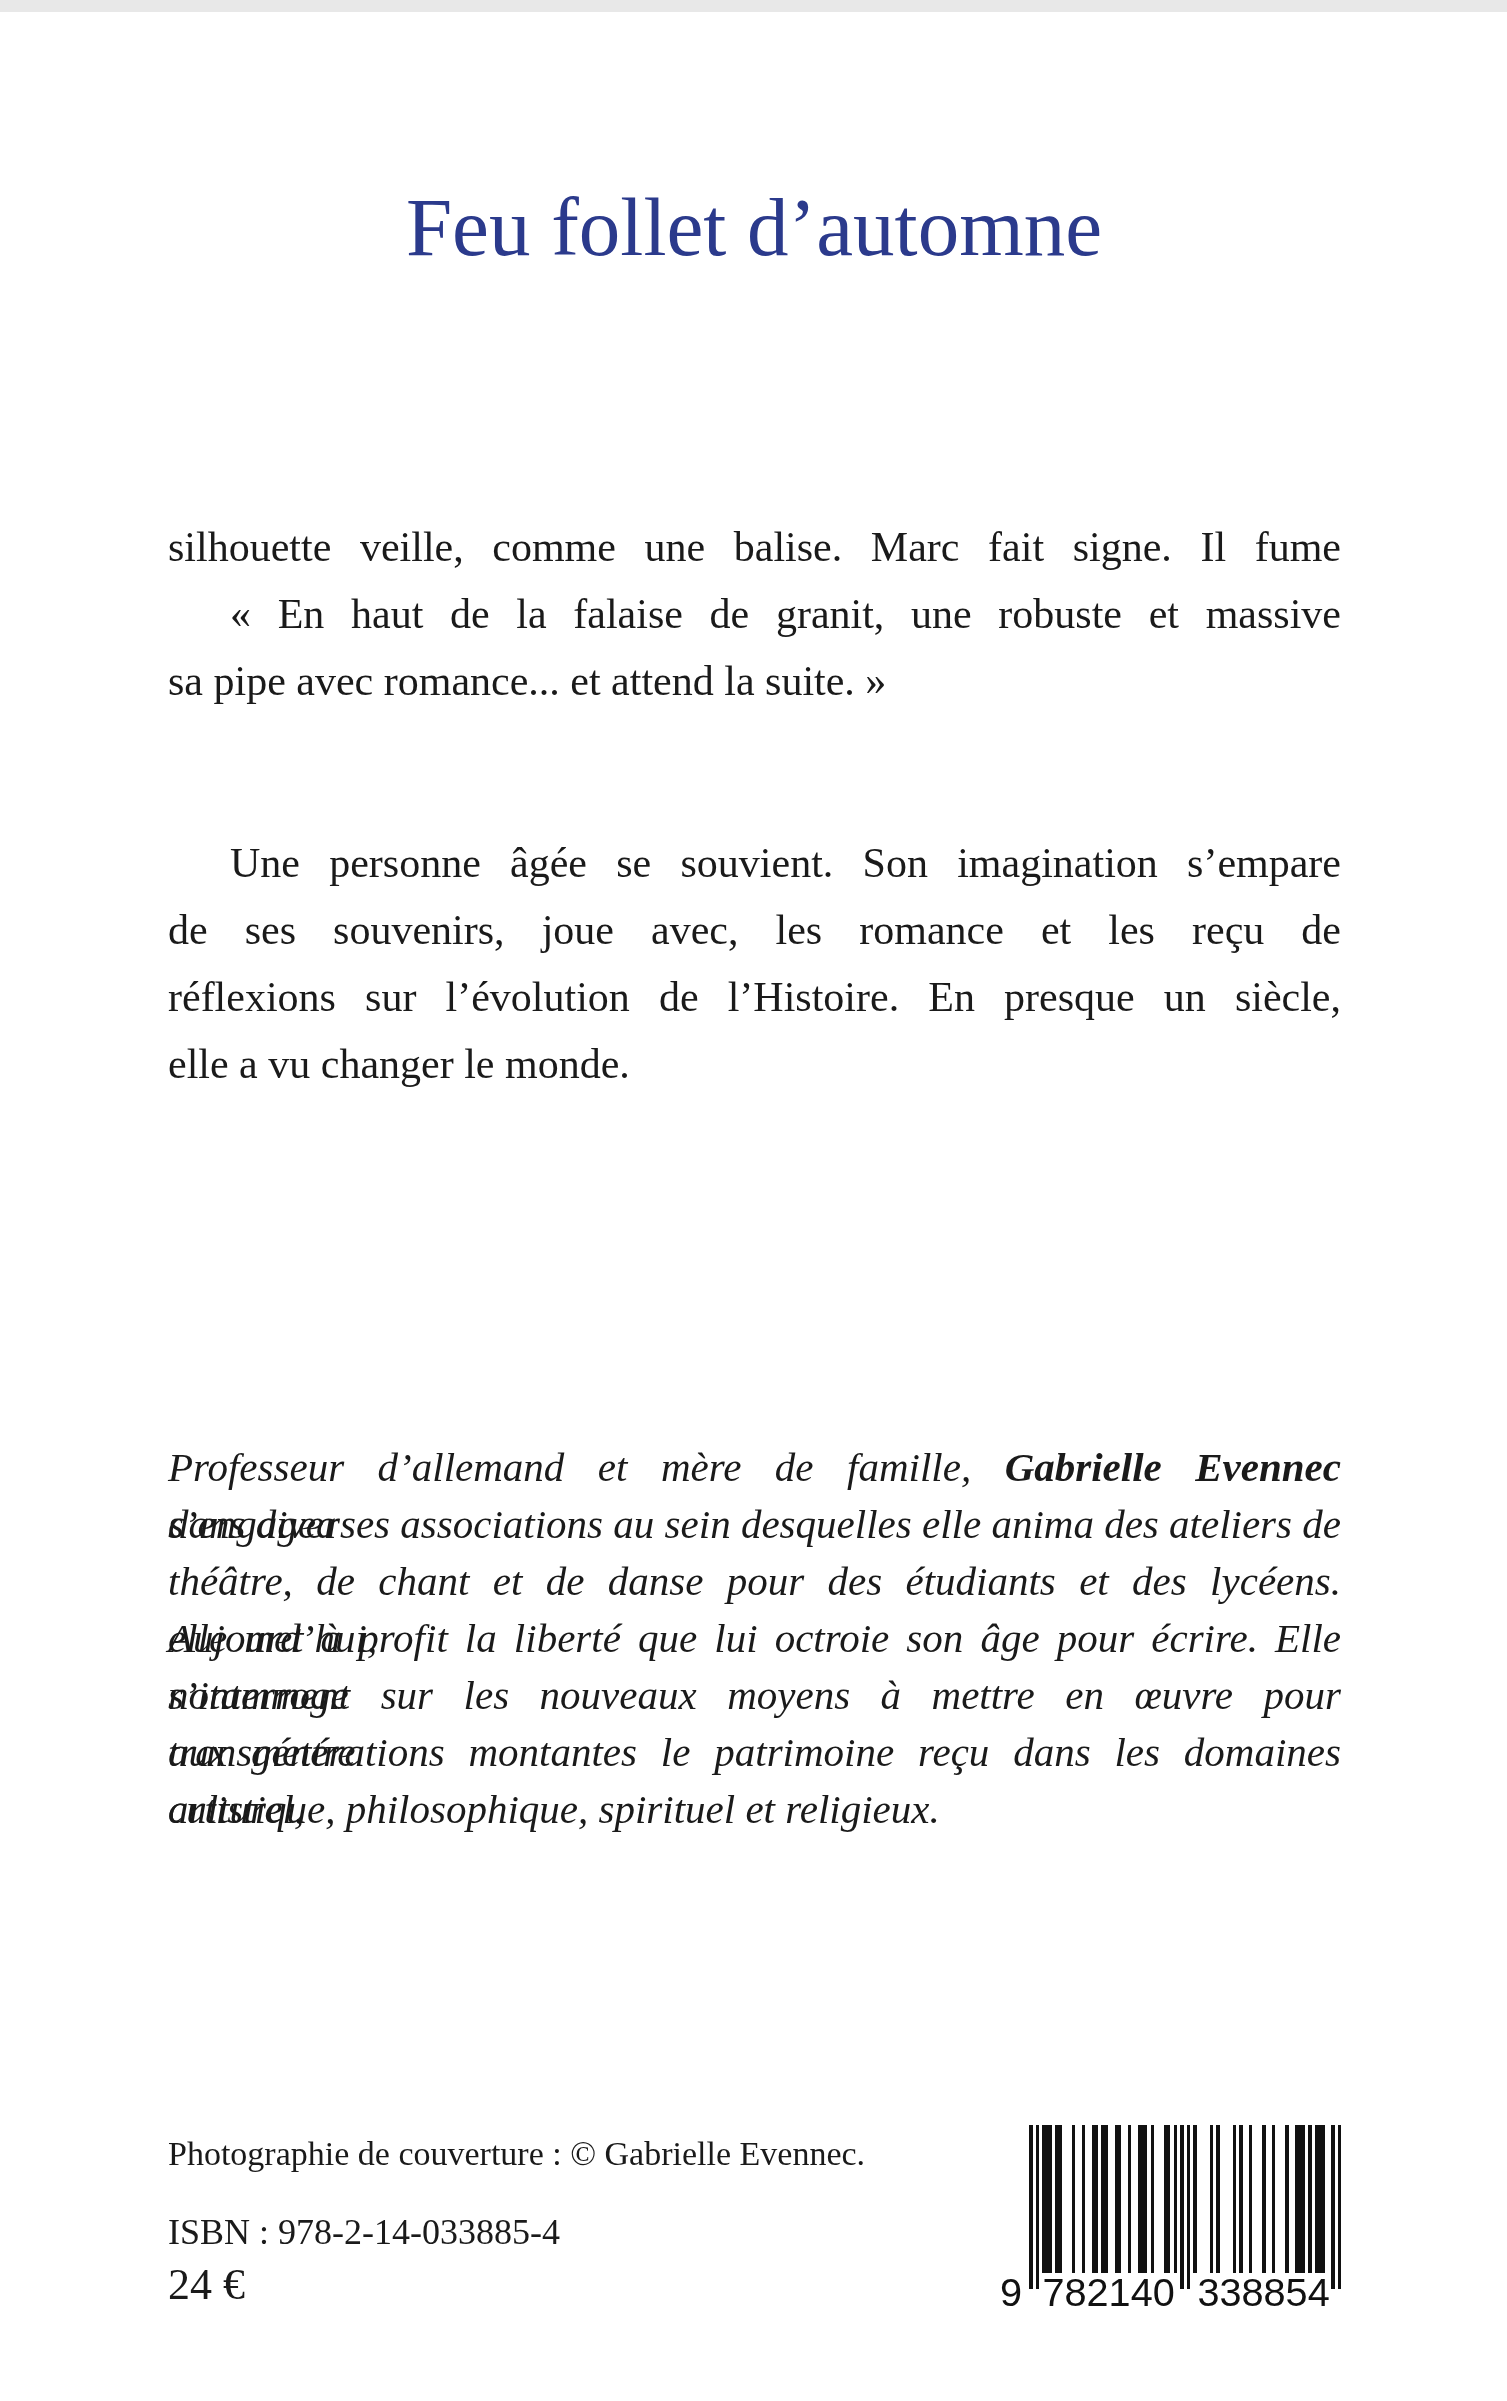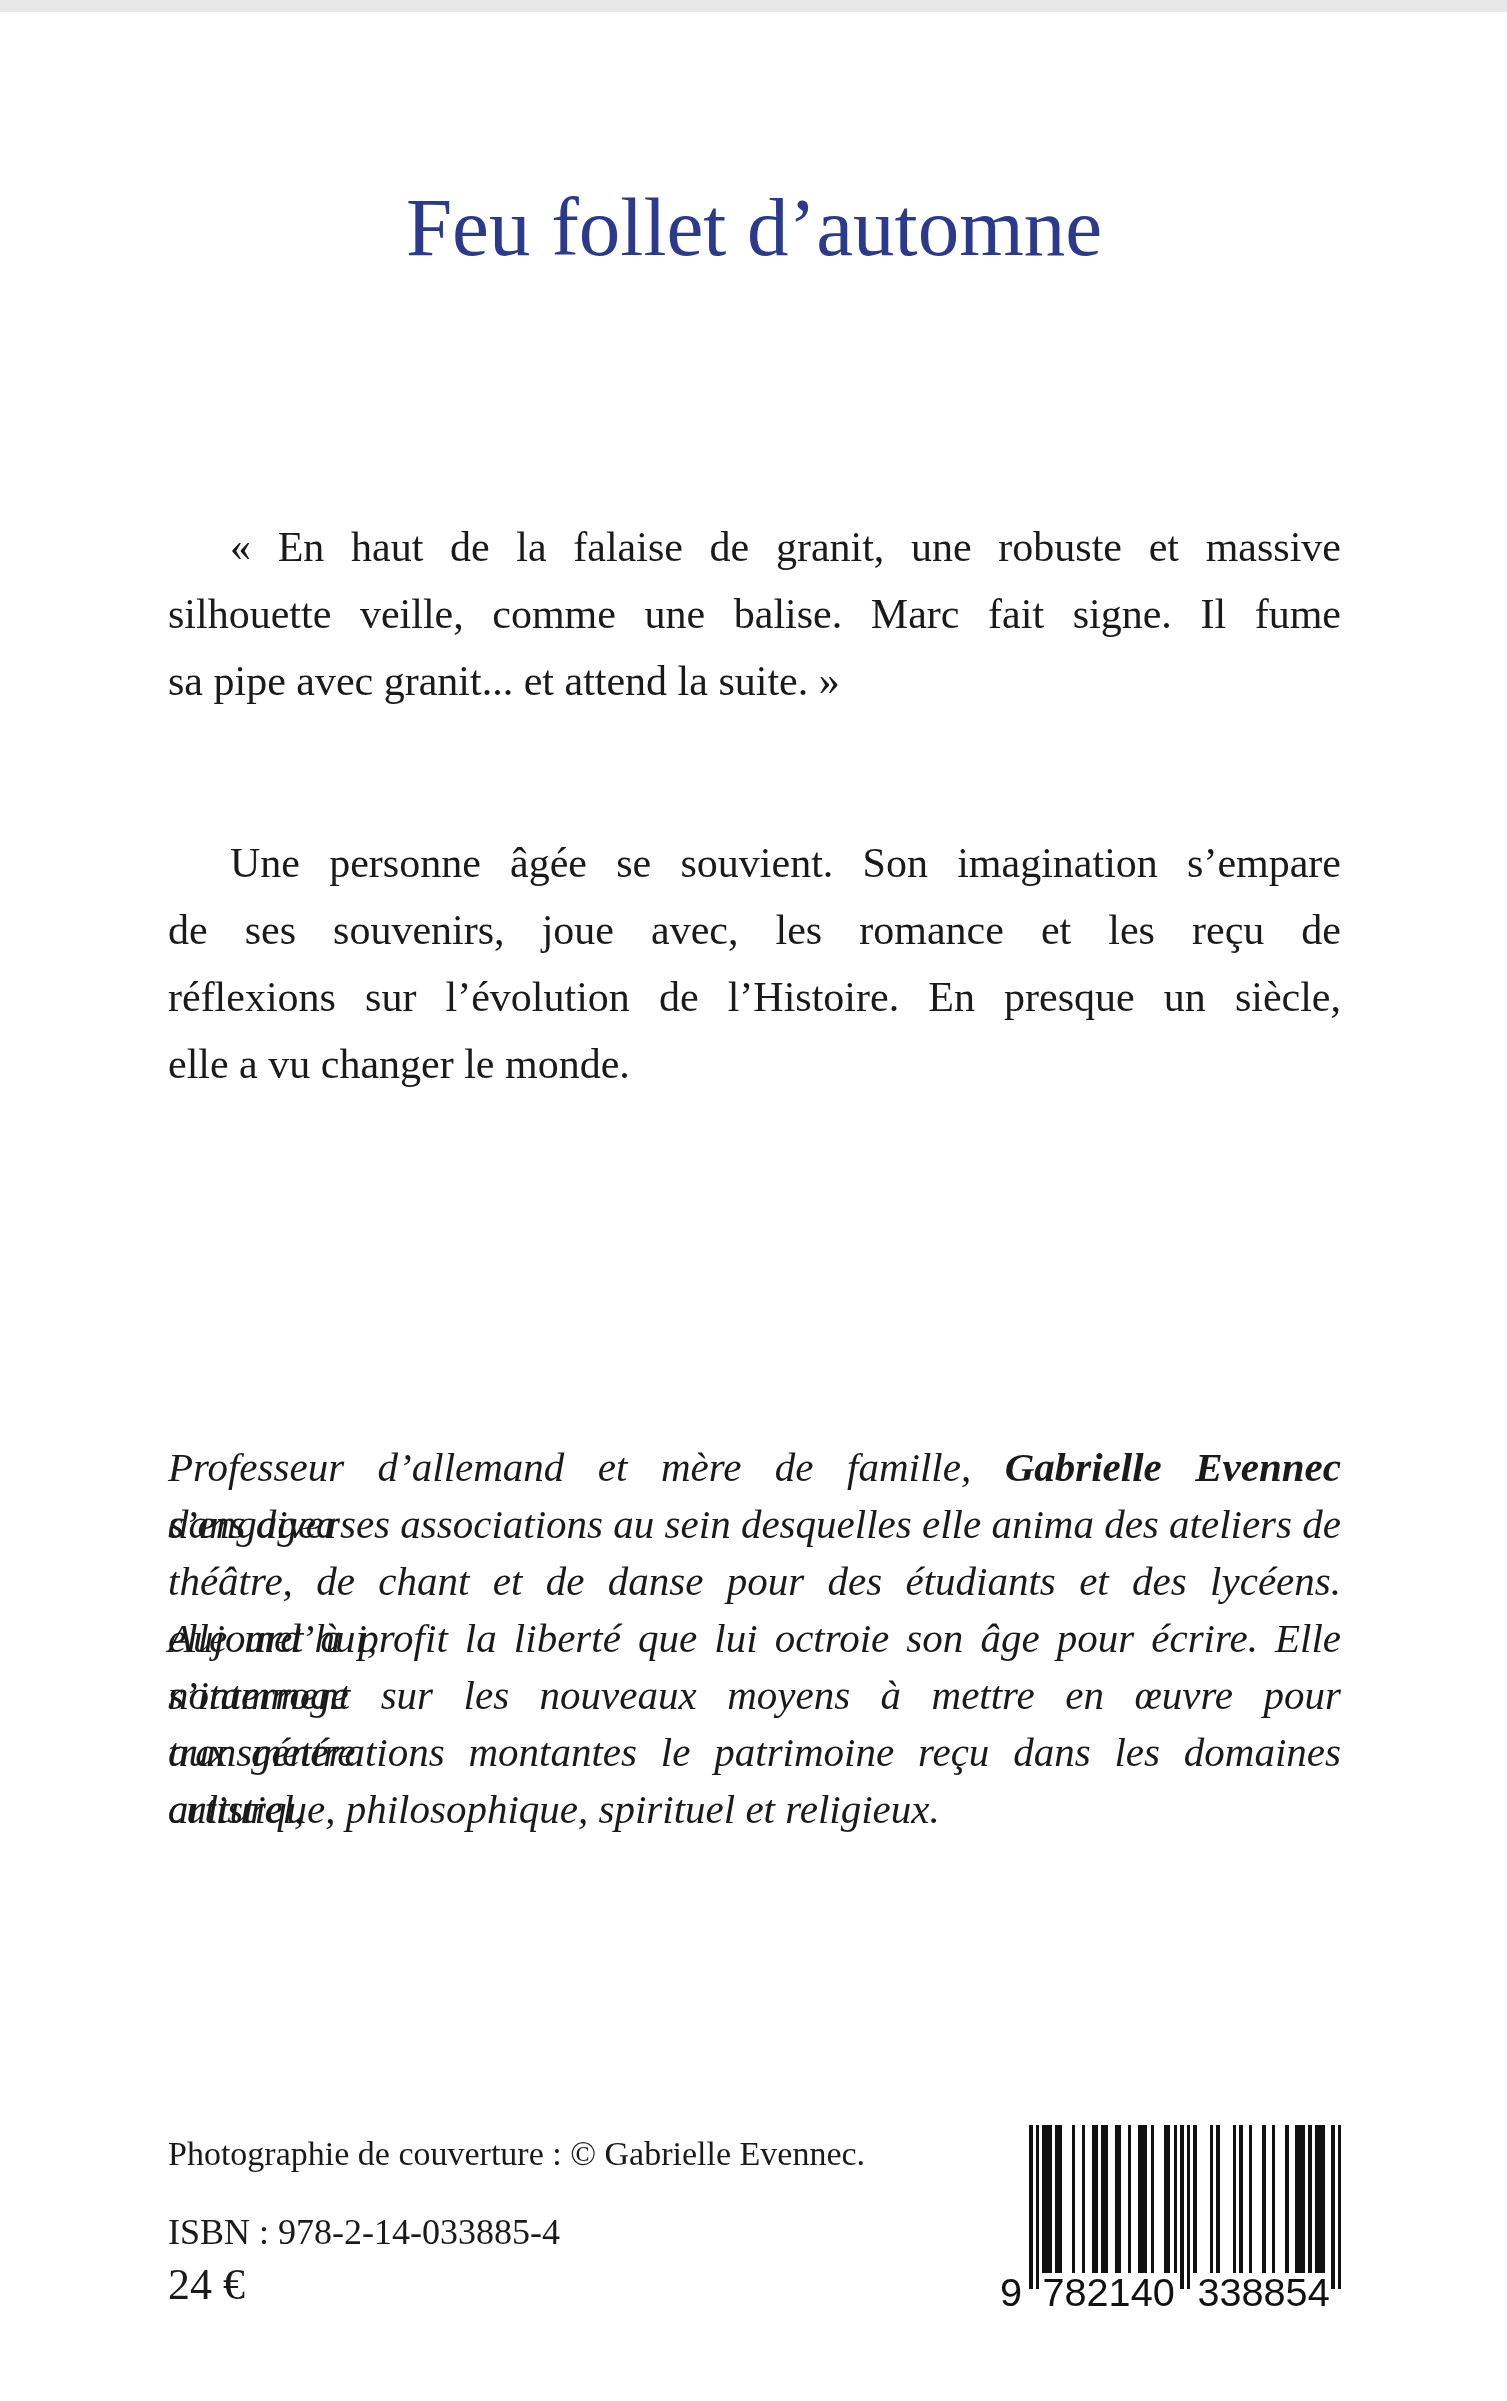--- a/index.html
+++ b/index.html
@@ -84,23 +84,23 @@
   }
 </style>
 </head>
 <body>
 
 <div class="page">
 
   <h1 class="title" style="color: rgb(43, 58, 140);">Feu follet d’automne</h1>
 
   <div class="textblock body-text quote">
+      <div class="tline"><span>silhouette veille, comme une balise. Marc fait signe. Il fume</span></div>
       <div class="tline tindent"><span>« En haut de la falaise de granit, une robuste et massive</span></div>
-      <div class="tline"><span>silhouette veille, comme une balise. Marc fait signe. Il fume</span></div>
-      <div class="tline tlast"><span>sa pipe avec granit... et attend la suite. »</span></div>
+      <div class="tline tlast"><span>sa pipe avec romance... et attend la suite. »</span></div>
     </div>
 
   <div class="textblock body-text summary">
       <div class="tline tindent"><span>Une personne âgée se souvient. Son imagination s’empare</span></div>
       <div class="tline"><span>de ses souvenirs, joue avec, les romance et les reçu de</span></div>
       <div class="tline"><span>réflexions sur l’évolution de l’Histoire. En presque un siècle,</span></div>
       <div class="tline tlast"><span>elle a vu changer le monde.</span></div>
     </div>
 
   <div class="textblock bio">

